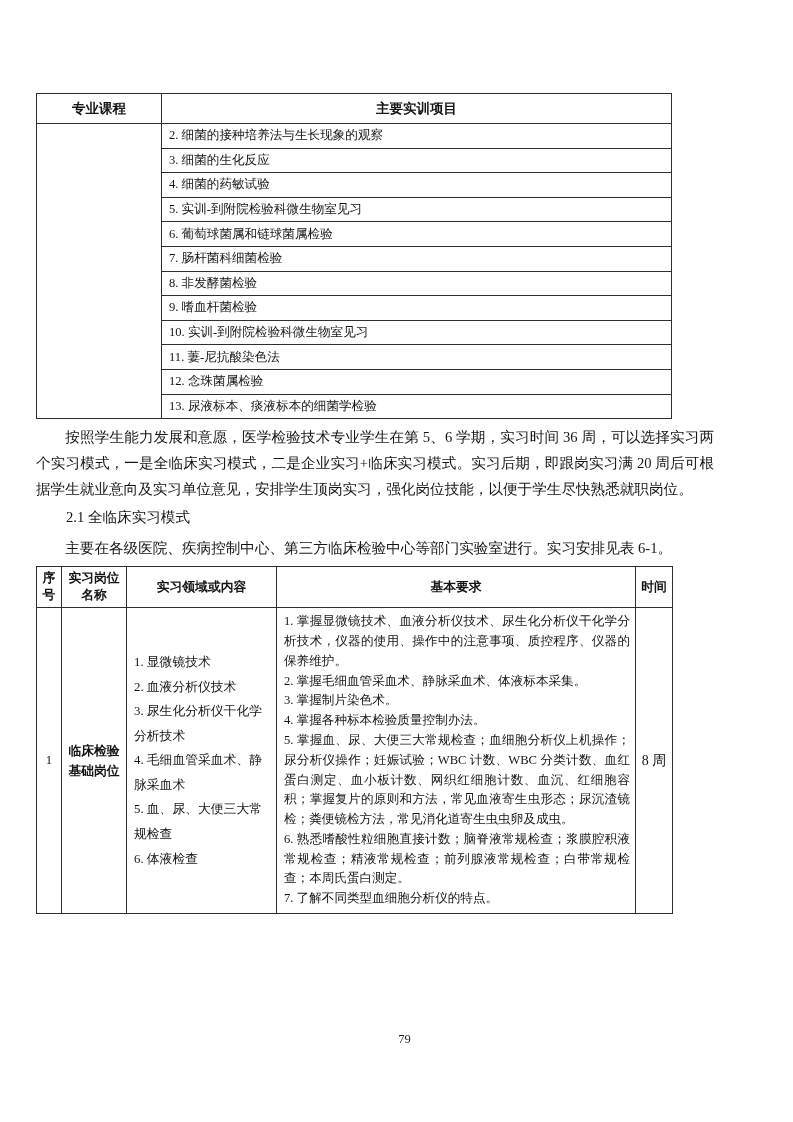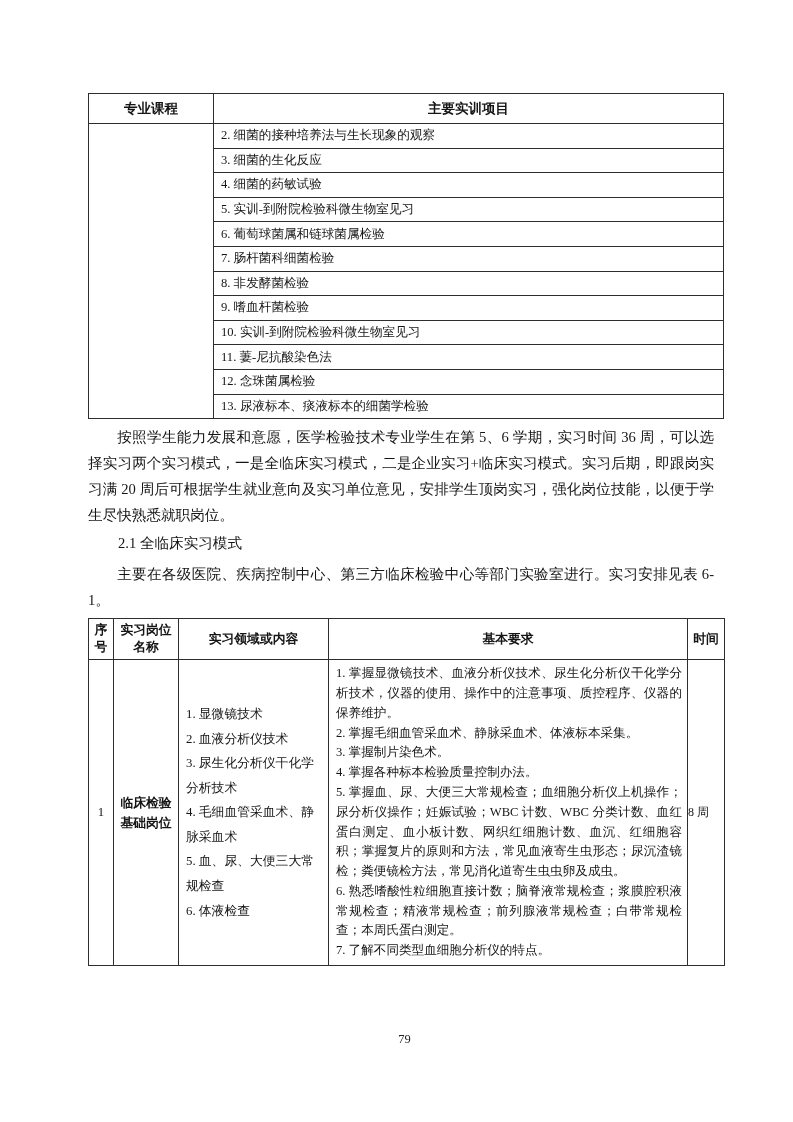--- a/index.html
+++ b/index.html
@@ -5,21 +5,21 @@
   * { margin:0; padding:0; box-sizing:border-box; }
   html,body { background:#ffffff; }
   body {
     width:793px; height:1122px;
     font-family:"Liberation Serif","DejaVu Serif",serif;
     color:#151515;
   }
   .page {
     position:relative;
     width:793px; height:1122px;
-    padding:93px 79px 0 88px;
+    padding:93px 79px 0 36px;
     background:#fff;
     overflow:hidden;
   }
   table { border-collapse:collapse; width:636px; table-layout:fixed; }
   th, td { border:1px solid #2e2e2e; }
 
   
   .t1 th {
     height:30px; font-size:13.5px; font-weight:bold;
     text-align:center; vertical-align:middle;
@@ -53,21 +53,21 @@
   .t2 { margin-top:5px; }
   .t2 th {
     font-size:12.8px; font-weight:bold; text-align:center;
     vertical-align:middle; padding:3px 2px; line-height:17px;
   }
   .t2 td { vertical-align:middle; }
   .t2 td.no   { text-align:center; font-size:12.8px; }
   .t2 td.pos  { text-align:center; font-size:12.8px; line-height:20px; padding:0 4px;font-weight:bold; }
   .t2 td.content { font-size:12.8px; line-height:24.6px; padding:6px 4px 6px 7px; }
   .t2 td.req  { font-size:12.6px; line-height:19.8px; padding:4px 5px 4px 7px; text-align:justify; }
-  .t2 td.dur  { text-align:left; font-size:12px; }
+  .t2 td.dur  { text-align:center; font-size:14px; }
 
   .pagenum {
     position:absolute; left:16px; right:0; top:1032px;
     text-align:center; font-size:12.5px; color:#222;
   }
 </style>
 </head>
 <body>
 
 <div class="page">

